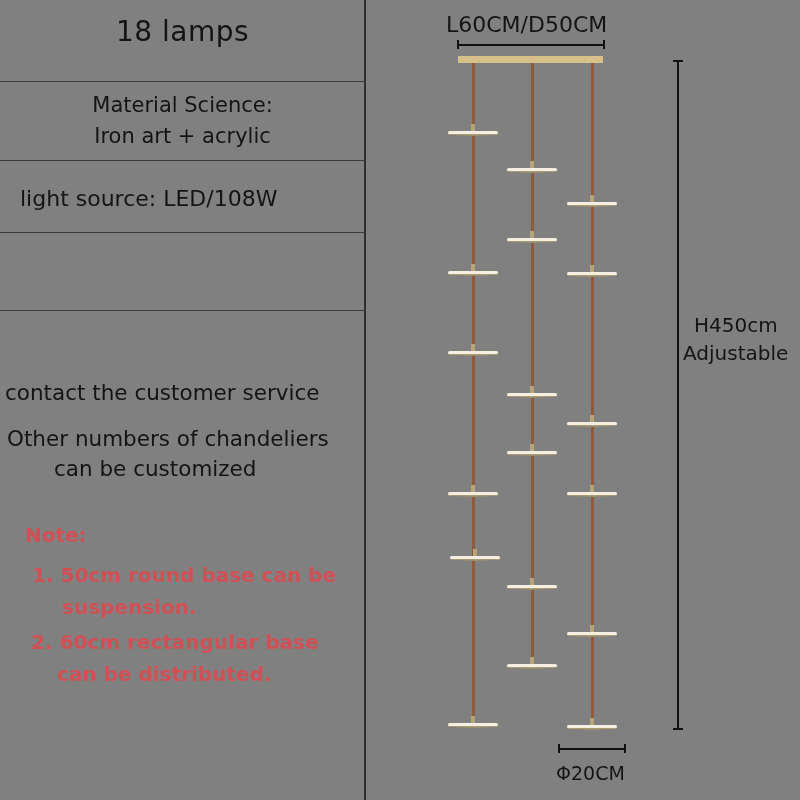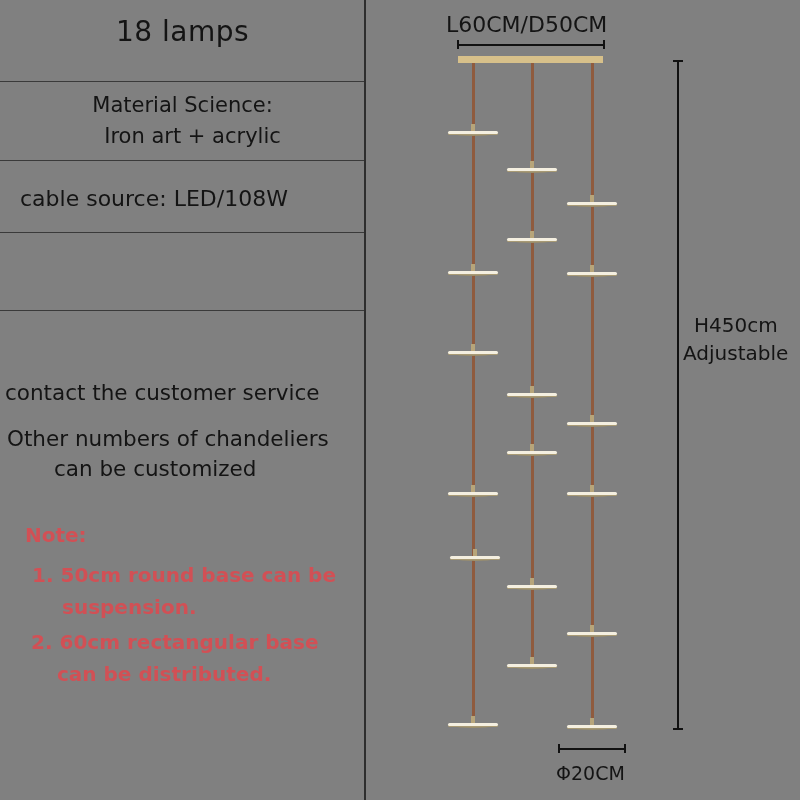--- a/index.html
+++ b/index.html
@@ -9,21 +9,21 @@
     font-family: "DejaVu Sans", "Liberation Sans", sans-serif;
     color: #141414;
   }
   .abs { position: absolute; }
   .left-panel { position: absolute; left: 0; top: 0; width: 365px; height: 800px; padding-left: 14px; }
   .vdivider { position: absolute; left: 364px; top: 0; width: 2px; height: 800px; background: #2e2e2e; }
   .hline { position: absolute; left: 0; width: 365px; height: 1px; background: #3a3a3a; }
   .cell-text { position: absolute; left: 0; width: 365px; text-align: center; white-space: nowrap; }
   .t-title { top: 15px; font-size: 28px; letter-spacing: 0.5px; }
   .t-mat1 { top: 93px; font-size: 21px; }
-  .t-mat2 { top: 124px; font-size: 21px; margin-left: 10px; }
+  .t-mat2 { top: 124px; font-size: 21px; }
   .t-light { top: 186px; font-size: 22px; left: 20px; text-align: left; width: auto; }
   .t-size { top: 258px; font-size: 21px; left: 15px; text-align: left; width: auto; }
   .note-line { position: absolute; font-size: 21.5px; white-space: nowrap; }
   .red { color: #dd4a50; font-weight: bold; opacity: 0.88; font-size: 20px; }
   .canopy { position: absolute; left: 458px; top: 56px; width: 145px; height: 7px; background: #d7c08a; }
   .cable { position: absolute; width: 3px; background: #8f5b3e; }
   .lamp { position: absolute; width: 50px; height: 10px; }
   .lamp .disc { position: absolute; left: 0; top: 3px; width: 50px; height: 3px; background: #f4efe0; border-radius: 2px; box-shadow: 0 1px 0 #a89a74; }
   .lamp .shade { position: absolute; left: 8px; top: 5px; width: 34px; height: 3px; background: #9c8f6c; border-radius: 0 0 50% 50%; }
   .lamp .stem { position: absolute; left: 23px; top: -4px; width: 4px; height: 7px; background: #b7a57a; }
@@ -34,21 +34,21 @@
 <body>
 
 <div class="left-panel">
   <div class="cell-text t-title">18 lamps</div>
   <div class="hline" style="top:81px"></div>
 
   <div class="cell-text t-mat1">Material Science:</div>
   <div class="cell-text t-mat2">Iron art + acrylic</div>
   <div class="hline" style="top:160px"></div>
 
-  <div class="cell-text t-light">cable source: LED/108W</div>
+  <div class="cell-text t-light">light source: LED/108W</div>
   <div class="hline" style="top:232px"></div>
 
   <div class="hline" style="top:310px"></div>
 
   <div class="note-line" style="left:7px; top:426px">Other numbers of chandeliers</div>
 
   <div class="note-line" style="left:5px; top:380px">contact the customer service</div>
   <div class="note-line" style="left:54px; top:456px">can be customized</div>
 
   <div class="note-line red" style="left:25px; top:523px">Note:</div>

